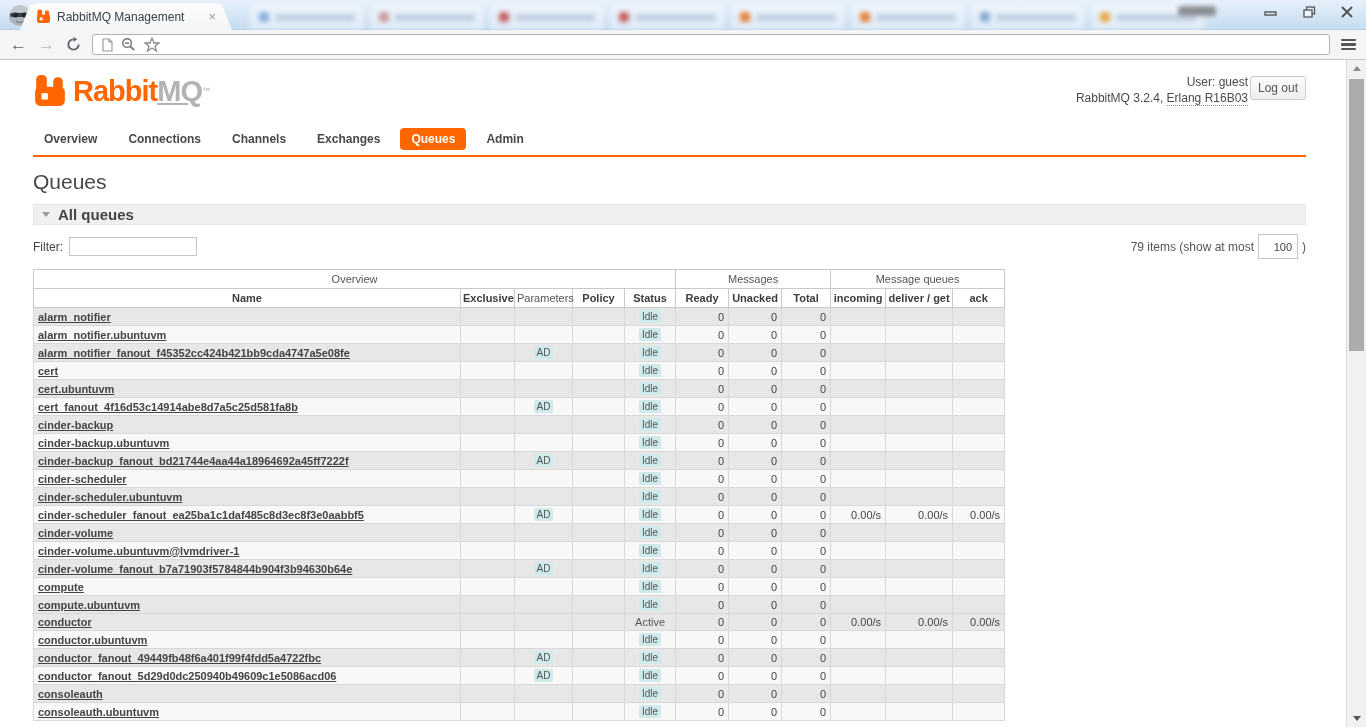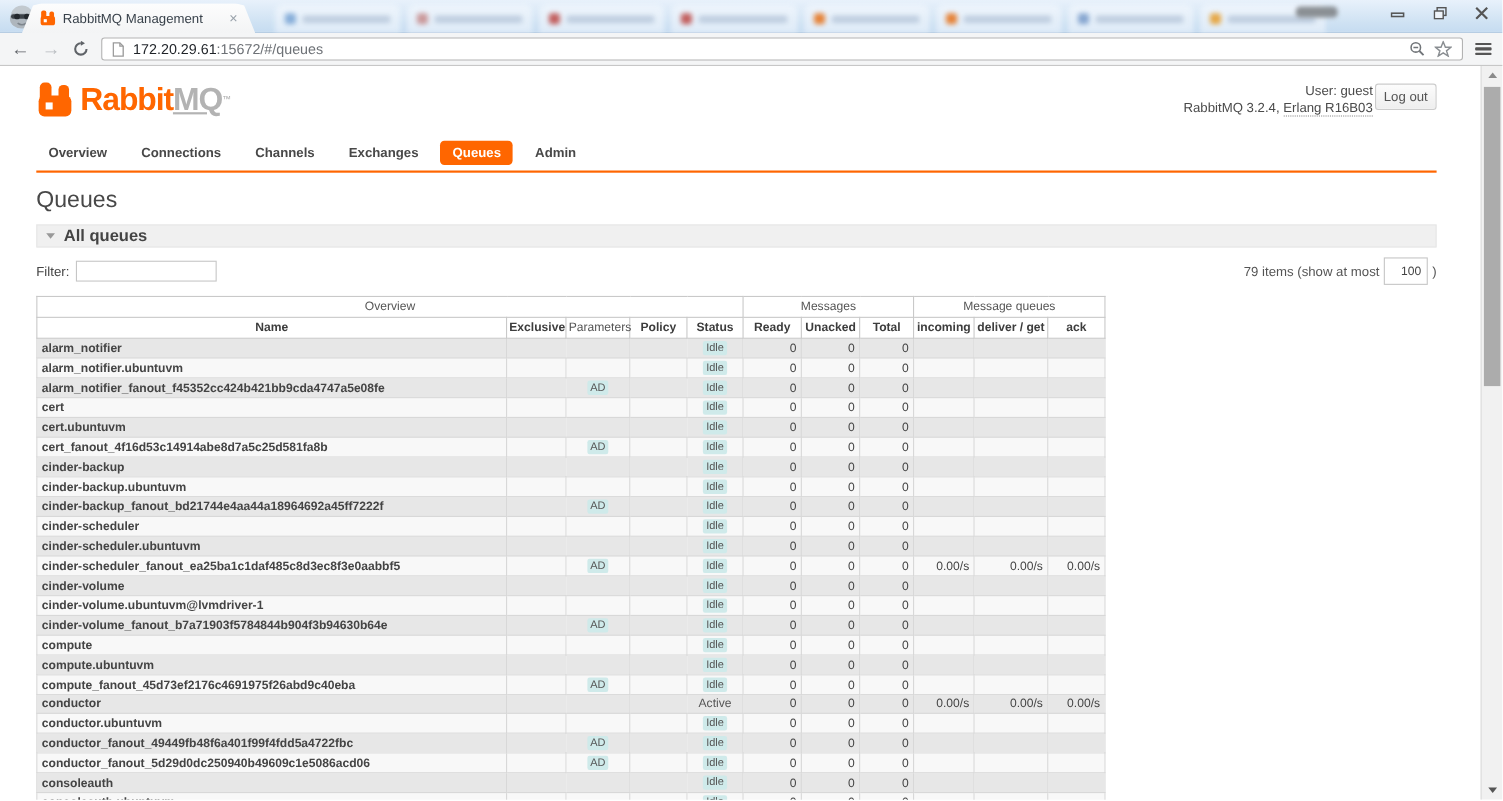--- a/index.html
+++ b/index.html
@@ -91,21 +91,21 @@
 
   table.queues { border-collapse:collapse; table-layout:fixed; width:971px; font-size:11px; }
   table.queues th { border:1px solid #c9c9c9; background:#fff; padding:3px 2px; }
   th.group { font-weight:normal; color:#555; }
   th.col { color:#3d3d3d; }
   th.col.plain { font-weight:normal; color:#555; }
   table.queues td { border:1px solid #d8d8d8; padding:2px 4px; height:13px; color:#444;
     overflow:hidden; white-space:nowrap; }
   tr.odd td { background:#e7e7e7; }
   tr.even td { background:#f8f8f8; }
-  td.qname { font-weight:bold; color:#333; }
+  td.qname { font-weight:bold; color:#333;text-decoration:underline; }
   td.center { text-align:center; }
   td.num { text-align:right; color:#555; }
   .badge { display:inline-block; background:#cfeaea; color:#555; padding:0 3px;
     border-radius:2px; font-size:10px; line-height:13px; }
   .status-plain { color:#555; font-size:11px; }
 
   .icon-svg { display:block; }
 </style>
 </head>
 <body>
@@ -202,21 +202,20 @@
         <path d="M8 0 L12 2.5 L8 5 Z" fill="#5f6368"></path>
       </svg>
     </span>
     <div class="omnibox">
       <span>
         <svg class="icon-svg" width="11" height="14" viewBox="0 0 11 14">
           <path d="M1 1 h6 l3 3 v9 h-9 z" fill="#fff" stroke="#9a9a9a" stroke-width="1.2"></path>
           <path d="M7 1 v3 h3" fill="none" stroke="#9a9a9a" stroke-width="1.2"></path>
         </svg>
       </span>
-      <span class="url-text"><span>172.20.29.61</span><span class="rest">:15672/#/queues</span></span>
       <span>
         <svg class="icon-svg" width="15" height="15" viewBox="0 0 16 16">
           <circle cx="6.5" cy="6.5" r="4.6" fill="none" stroke="#717579" stroke-width="1.5"></circle>
           <line x1="4.2" y1="6.5" x2="8.8" y2="6.5" stroke="#717579" stroke-width="1.5"></line>
           <line x1="10" y1="10" x2="14" y2="14" stroke="#717579" stroke-width="1.8"></line>
         </svg>
       </span>
       <span>
         <svg class="icon-svg" width="16" height="15" viewBox="0 0 16 15">
           <path d="M8 1 L10 6 L15 6 L11 9.2 L12.5 14 L8 11 L3.5 14 L5 9.2 L1 6 L6 6 Z" fill="none" stroke="#8a8e92" stroke-width="1.3"></path>
@@ -528,33 +527,20 @@
               <td class="center"></td>
               <td class="center"></td>
               <td class="center"><span class="badge">Idle</span></td>
               <td class="num">0</td>
               <td class="num">0</td>
               <td class="num">0</td>
               <td class="num"></td>
               <td class="num"></td>
               <td class="num"></td>
             </tr>
-            <tr class="even">
-              <td class="qname">compute_fanout_45d73ef2176c4691975f26abd9c40eba</td>
-              <td class="center"></td>
-              <td class="center"><span class="badge">AD</span></td>
-              <td class="center"></td>
-              <td class="center"><span class="badge">Idle</span></td>
-              <td class="num">0</td>
-              <td class="num">0</td>
-              <td class="num">0</td>
-              <td class="num"></td>
-              <td class="num"></td>
-              <td class="num"></td>
-            </tr>
             <tr class="odd">
               <td class="qname">conductor</td>
               <td class="center"></td>
               <td class="center"></td>
               <td class="center"></td>
               <td class="center"><span class="status-plain">Active</span></td>
               <td class="num">0</td>
               <td class="num">0</td>
               <td class="num">0</td>
               <td class="num">0.00/s</td>

